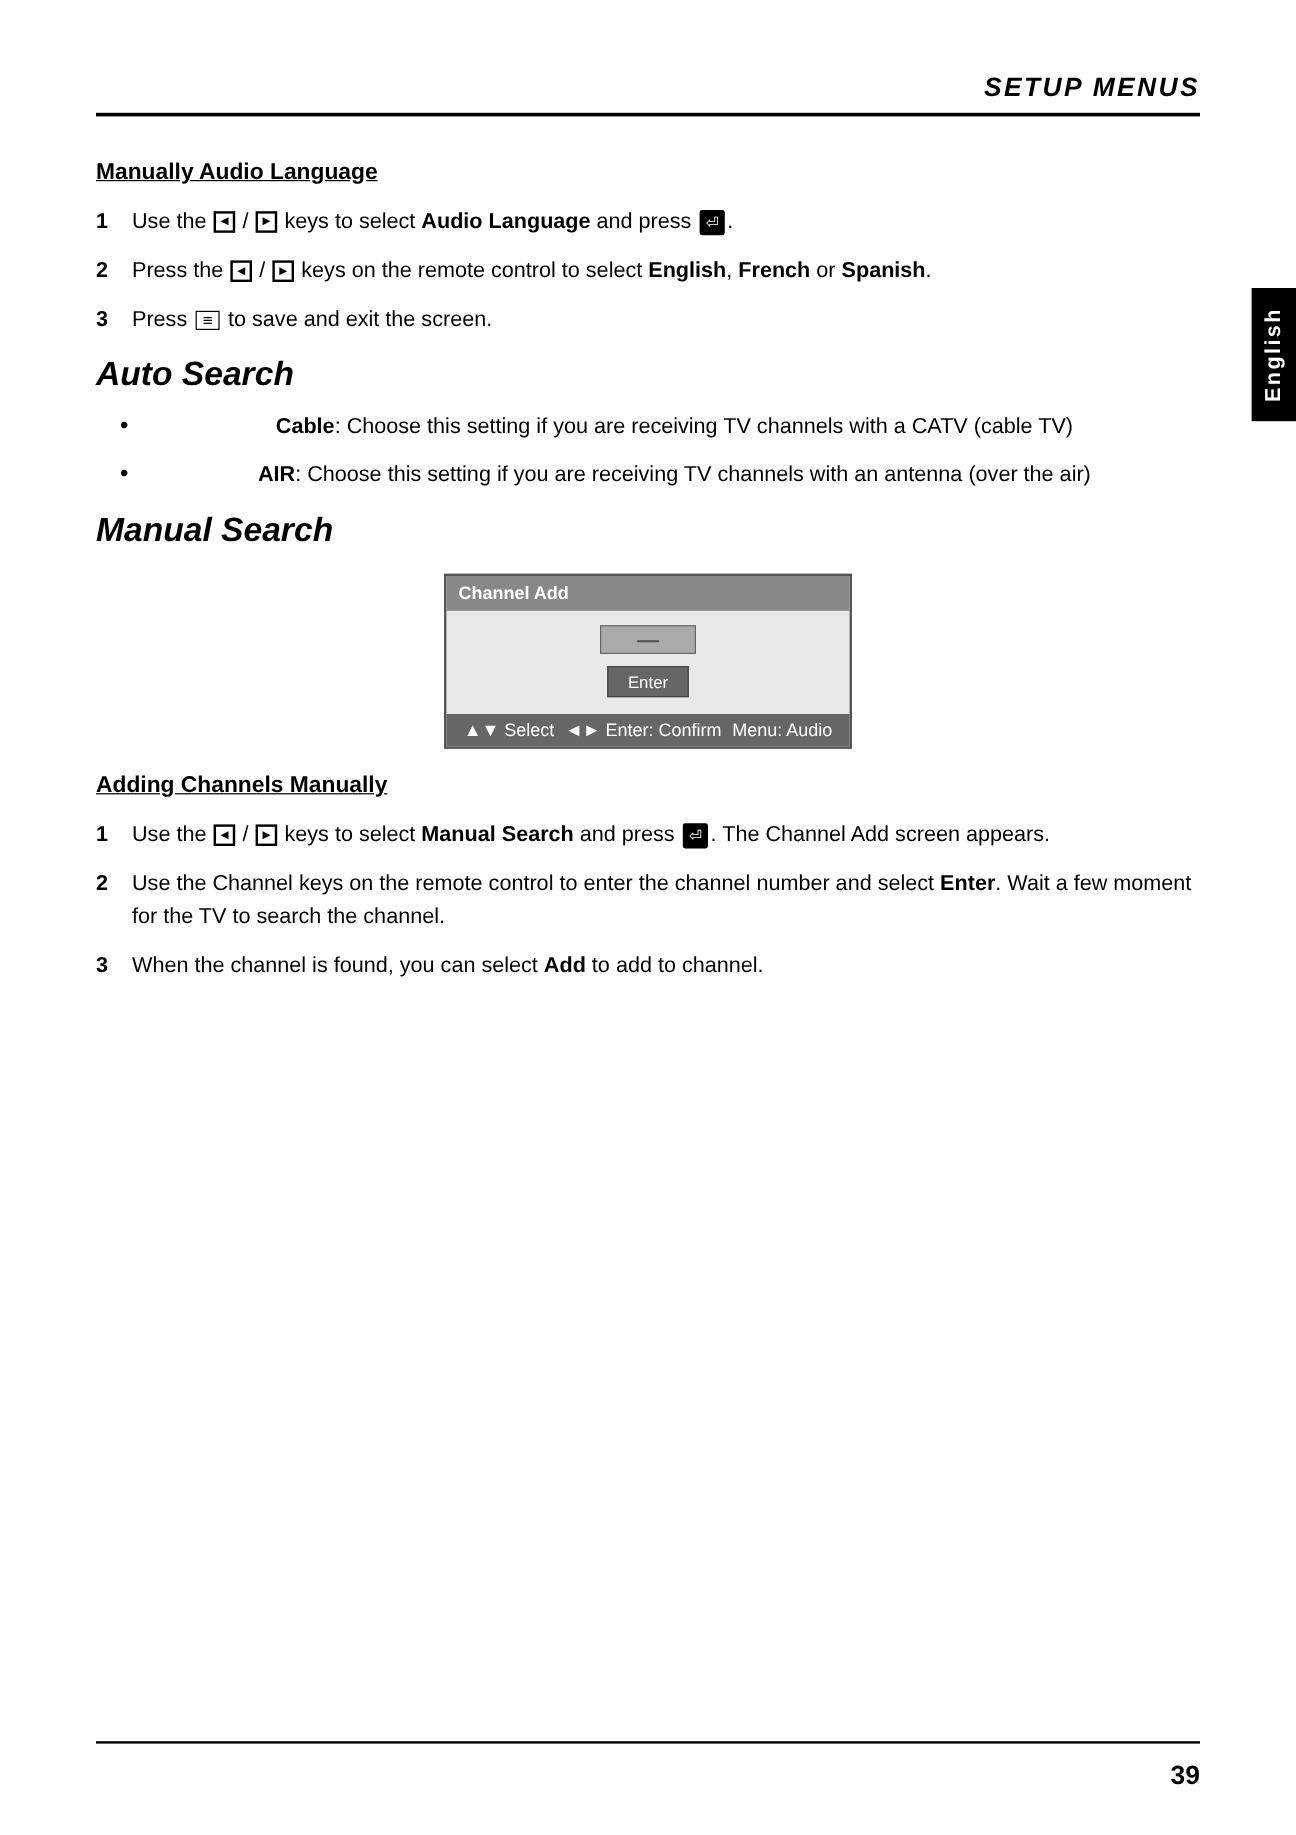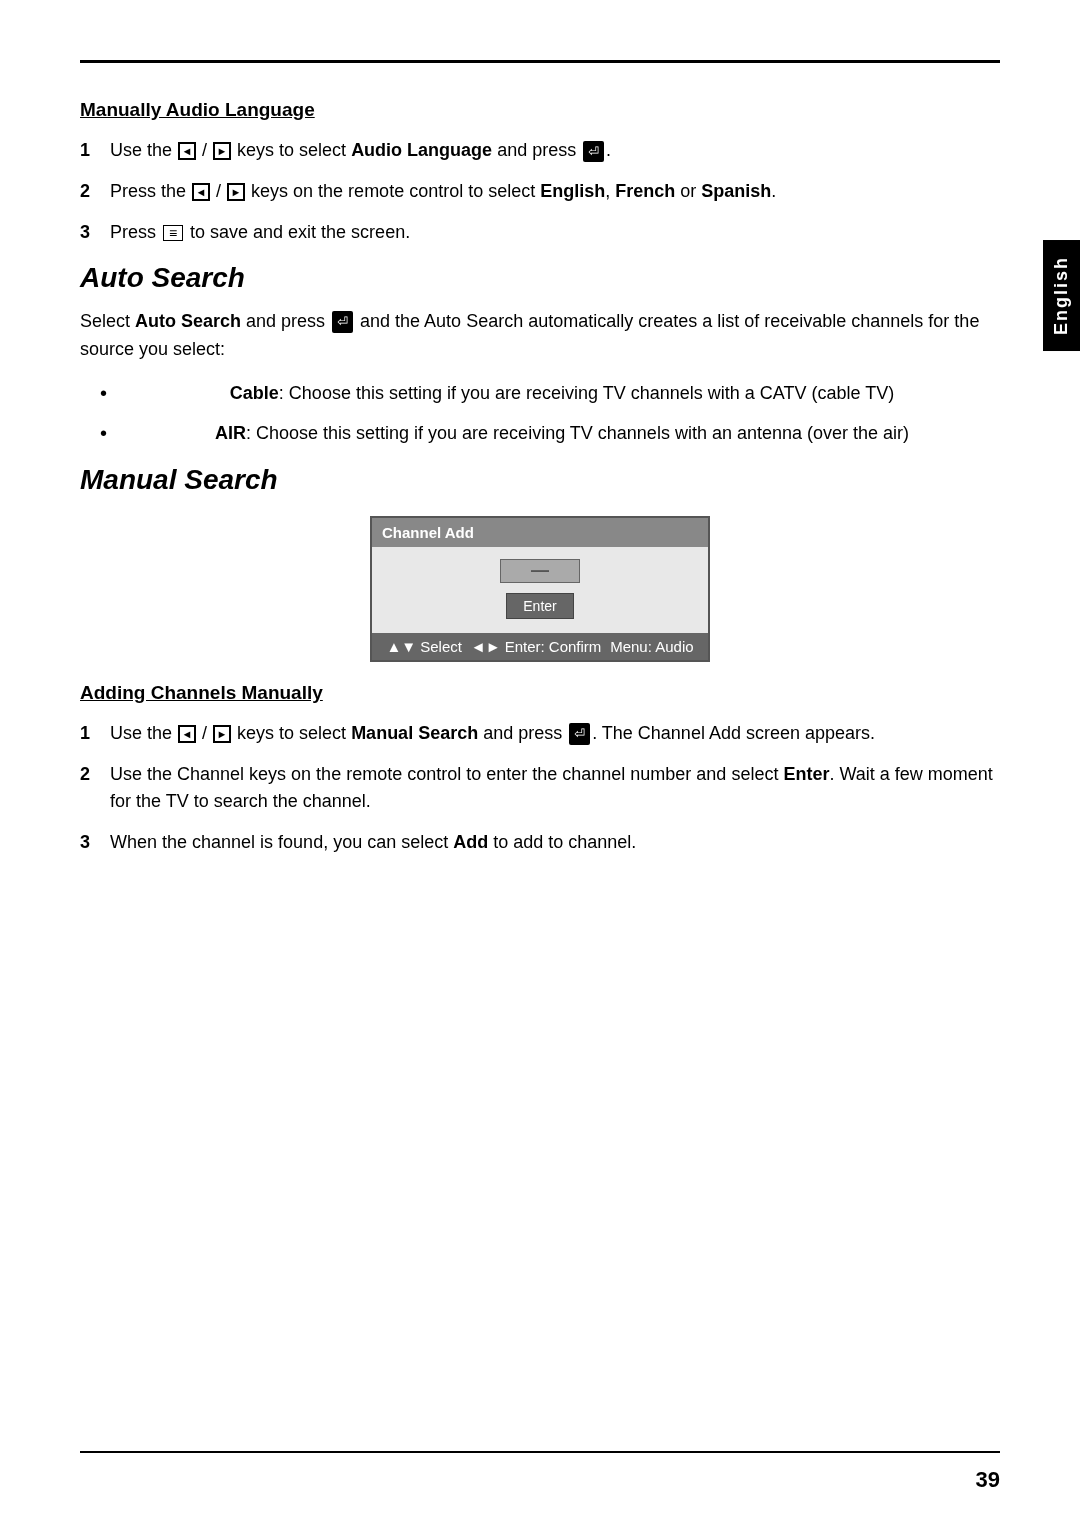--- a/index.html
+++ b/index.html
@@ -264,20 +264,23 @@
       top: 50%;
       left: 50%;
       transform: translate(-50%, -50%);
     }
   </style>
 </head>
 <body>
 
 <div class="page-container">
 
+  <div class="header">
+    <span class="header-title">SETUP MENUS</span>
+  </div>
 
   <hr class="top-rule">
 
   <div class="english-tab">English</div>
 
   <div class="section-heading">Manually Audio Language</div>
 
   <ol class="numbered-list">
     <li>
       <span class="num">1</span>
@@ -294,23 +297,20 @@
     <li>
       <span class="num">3</span>
       <span class="content">
         Press <span class="icon-menu"></span> to save and exit the screen.
       </span>
     </li>
   </ol>
 
   <div class="main-section-title">Auto Search</div>
 
-  <p class="body-text">
-    Select <strong>Auto Search</strong> and press <span class="icon-ok">⏎</span> and the Auto Search automatically creates a list of receivable channels for the source you select:
-  </p>
 
   <ul class="bullet-list">
     <li>
       <span class="bullet-dot">•</span>
       <span class="bullet-content">
         <strong>Cable</strong>: Choose this setting if you are receiving TV channels with a CATV (cable TV)
       </span>
     </li>
     <li>
       <span class="bullet-dot">•</span>

